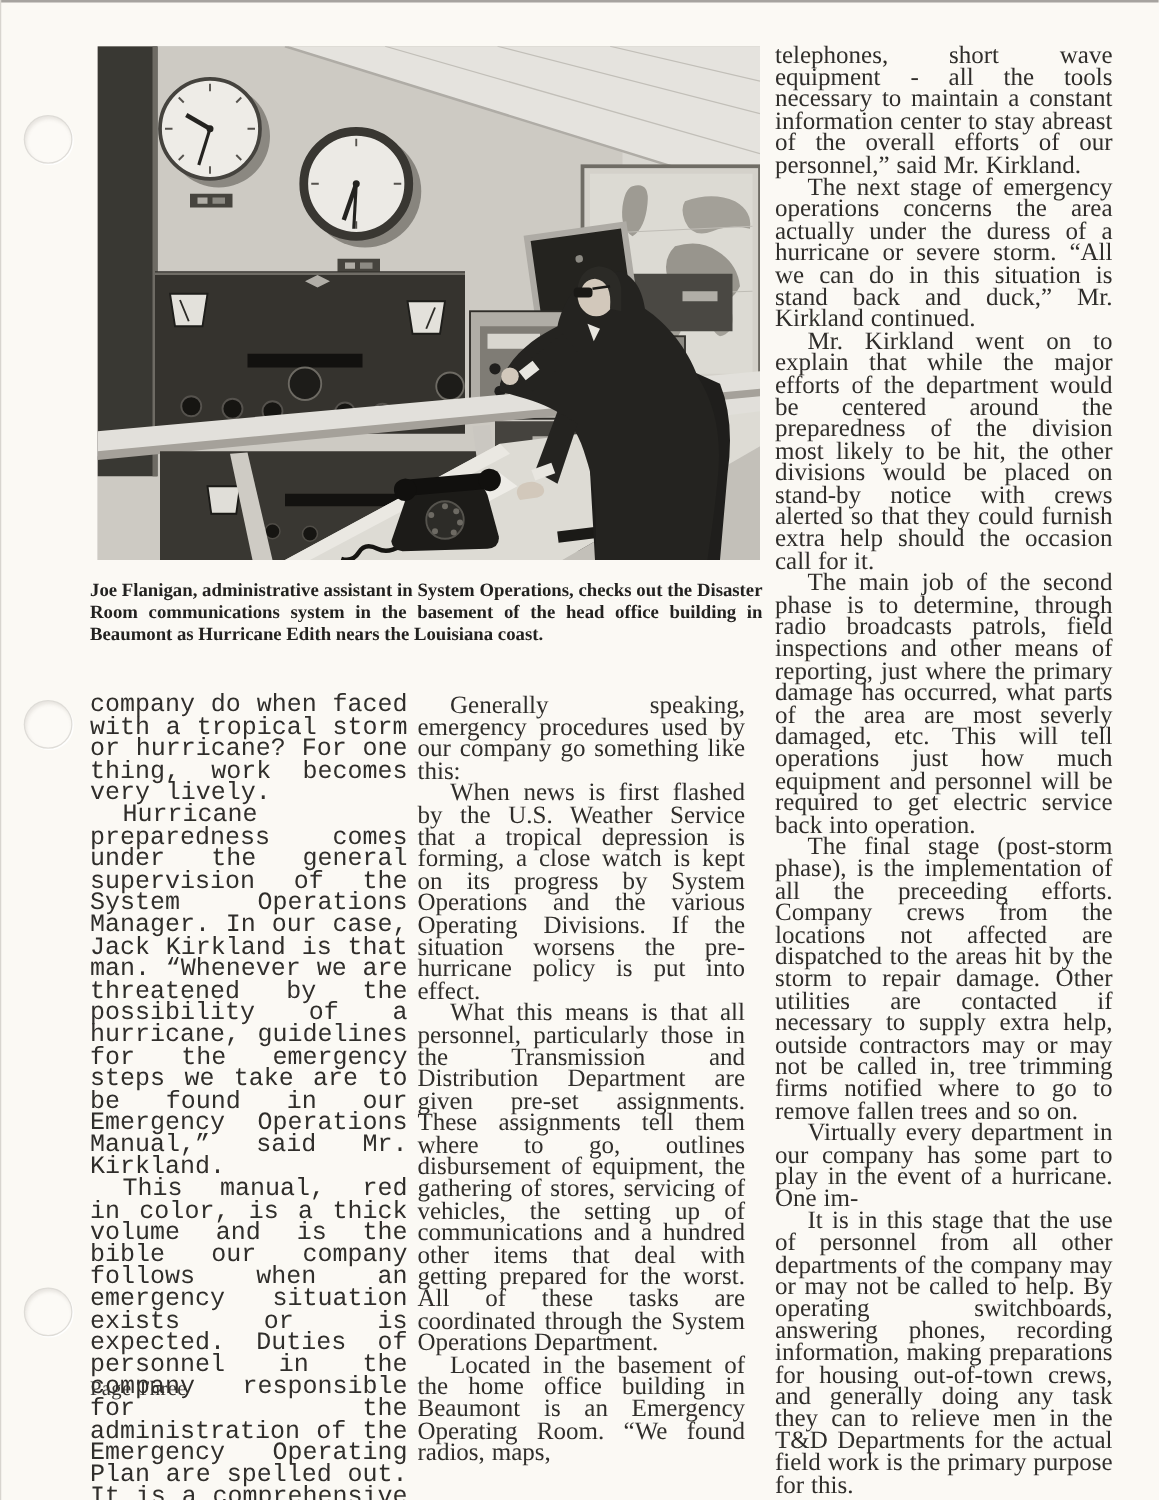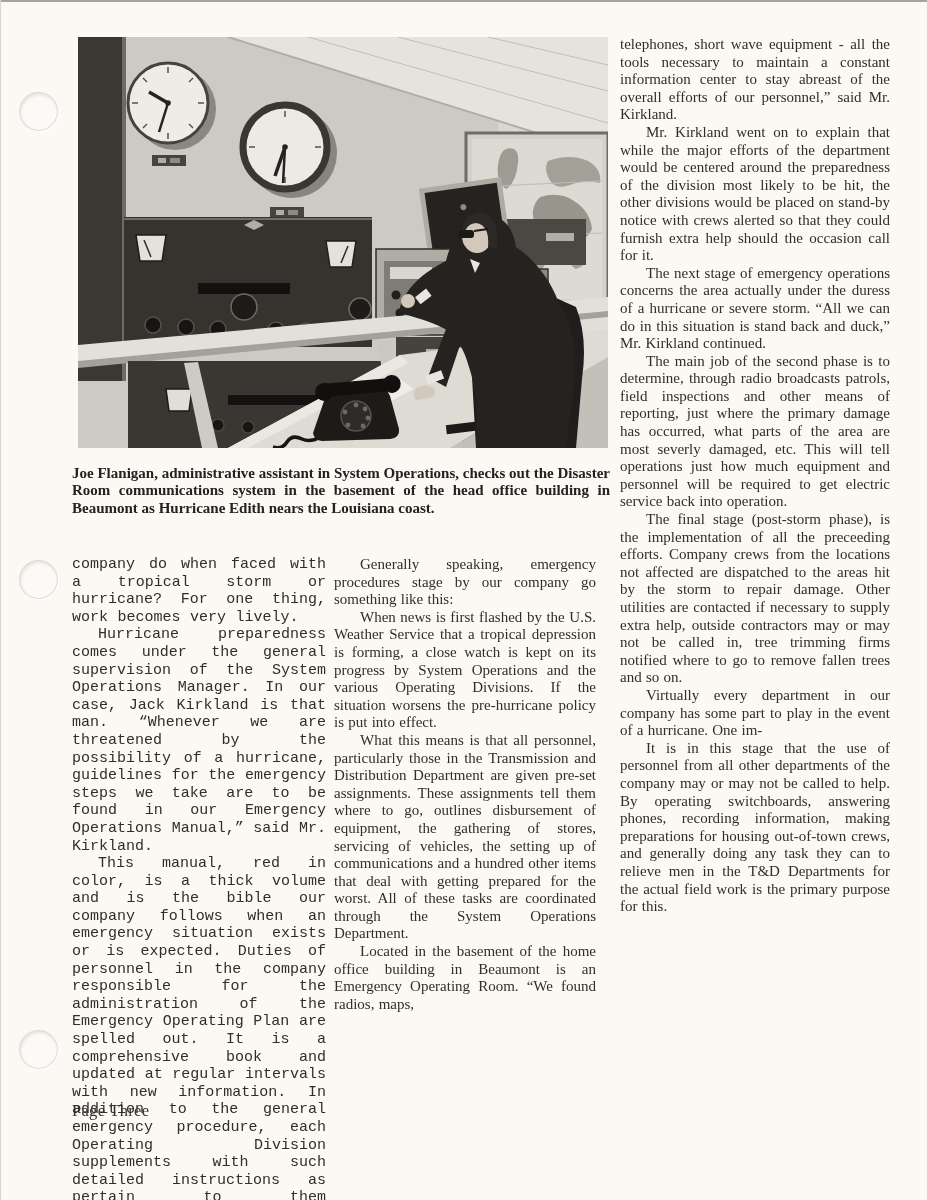--- a/index.html
+++ b/index.html
@@ -27,21 +27,21 @@
   .photo svg{display:block;}
 
   .caption{
     position:absolute;left:72px;top:465px;width:538px;
     font-weight:bold;font-size:15px;line-height:17.4px;
     text-align:justify;text-justify:inter-word;
     color:#232220;
   }
   .col{
     position:absolute;
-    font-size:15px;line-height:17.6px;
+    font-size:20px;line-height:17.6px;
     text-align:justify;text-justify:inter-word;
     word-spacing:.5px;
     color:#302e2b;
   }
   .col p{margin:0;}
   .col p.ind{text-indent:26px;}
   .col1{left:72px;top:556px;width:254px;font-family:Liberation Mono, monospace;}
   .col2{left:334px;top:556px;width:262px;}
   .col3{left:620px;top:36px;width:270px;}
   .page-footer{
@@ -246,29 +246,29 @@
 
 <figcaption class="caption">Joe Flanigan, administrative assistant in System Operations, checks out the Disaster Room communications system in the basement of the head office building in Beaumont as Hurricane Edith nears the Louisiana coast.</figcaption>
 
 <div class="col col1">
   <p>company do when faced with a tropical storm or hurricane? For one thing, work becomes very lively.</p>
   <p class="ind">Hurricane preparedness comes under the general supervision of the System Operations Manager. In our case, Jack Kirkland is that man. “Whenever we are threatened by the possibility of a hurricane, guidelines for the emergency steps we take are to be found in our Emergency Operations Manual,” said Mr. Kirkland.</p>
   <p class="ind">This manual, red in color, is a thick volume and is the bible our company follows when an emergency situation exists or is expected. Duties of personnel in the company responsible for the administration of the Emergency Operating Plan are spelled out. It is a comprehensive book and updated at regular intervals with new information. In addition to the general emergency procedure, each Operating Division supplements with such detailed instructions as pertain to them specifically.</p>
 </div>
 
 <div class="col col2">
-  <p class="ind">Generally speaking, emergency procedures stage by our company go something like this:</p>
+  <p class="ind">Generally speaking, emergency procedures used by our company go something like this:</p>
   <p class="ind">When news is first flashed by the U.S. Weather Service that a tropical depression is forming, a close watch is kept on its progress by System Operations and the various Operating Divisions. If the situation worsens the pre-hurricane policy is put into effect.</p>
   <p class="ind">What this means is that all personnel, particularly those in the Transmission and Distribution Department are given pre-set assignments. These assignments tell them where to go, outlines disbursement of equipment, the gathering of stores, servicing of vehicles, the setting up of communications and a hundred other items that deal with getting prepared for the worst. All of these tasks are coordinated through the System Operations Department.</p>
   <p class="ind">Located in the basement of the home office building in Beaumont is an Emergency Operating Room. “We found radios, maps,</p>
 </div>
 
 <div class="col col3">
   <p>telephones, short wave equipment - all the tools necessary to maintain a constant information center to stay abreast of the overall efforts of our personnel,” said Mr. Kirkland.</p>
+  <p class="ind">The next stage of emergency operations concerns the area actually under the duress of a hurricane or severe storm. “All we can do in this situation is stand back and duck,” Mr. Kirkland continued.</p>
   <p class="ind">Mr. Kirkland went on to explain that while the major efforts of the department would be centered around the preparedness of the division most likely to be hit, the other divisions would be placed on stand-by notice with crews alerted so that they could furnish extra help should the occasion call for it.</p>
-  <p class="ind">The next stage of emergency operations concerns the area actually under the duress of a hurricane or severe storm. “All we can do in this situation is stand back and duck,” Mr. Kirkland continued.</p>
   <p class="ind">The main job of the second phase is to determine, through radio broadcasts patrols, field inspections and other means of reporting, just where the primary damage has occurred, what parts of the area are most severly damaged, etc. This will tell operations just how much equipment and personnel will be required to get electric service back into operation.</p>
   <p class="ind">The final stage (post-storm phase), is the implementation of all the preceeding efforts. Company crews from the locations not affected are dispatched to the areas hit by the storm to repair damage. Other utilities are contacted if necessary to supply extra help, outside contractors may or may not be called in, tree trimming firms notified where to go to remove fallen trees and so on.</p>
   <p class="ind">Virtually every department in our company has some part to play in the event of a hurricane. One im-</p>
   <p class="ind">It is in this stage that the use of personnel from all other departments of the company may or may not be called to help. By operating switchboards, answering phones, recording information, making preparations for housing out-of-town crews, and generally doing any task they can to relieve men in the T&amp;D Departments for the actual field work is the primary purpose for this.</p>
 </div>
 
 <div class="page-footer">Page Three</div>
 
 </body></html>

